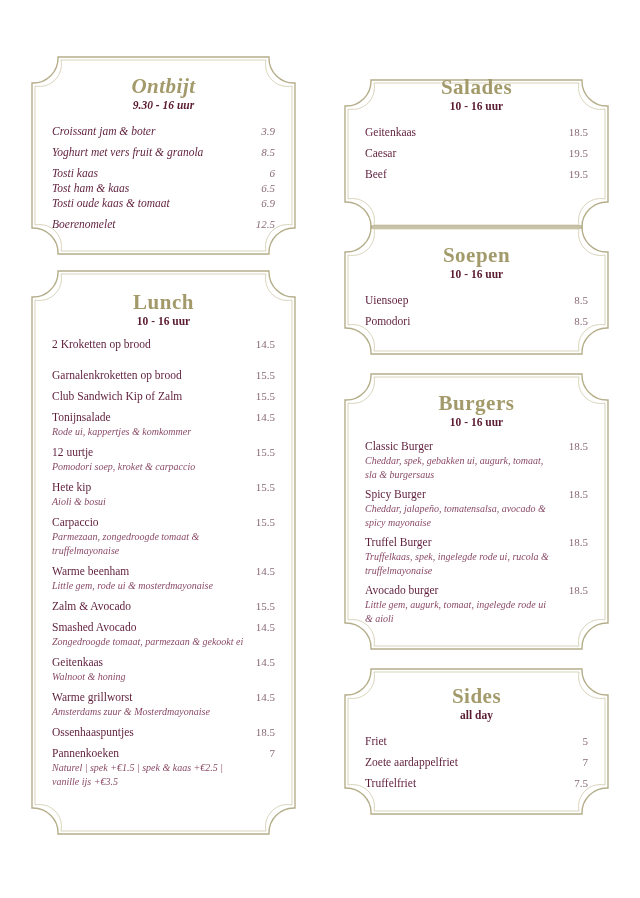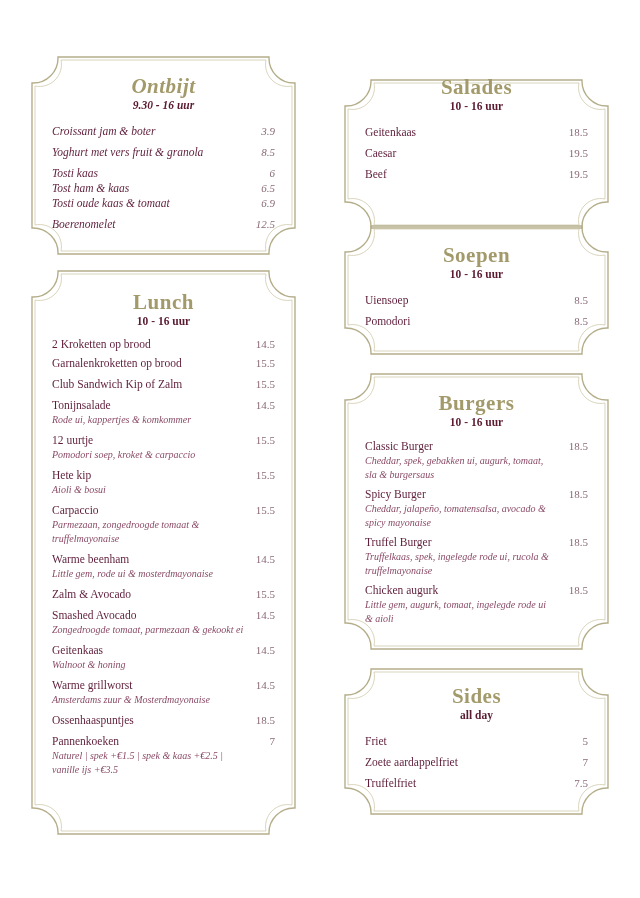--- a/index.html
+++ b/index.html
@@ -57,21 +57,21 @@
 <div class="card" style="left:31px;top:270px;width:265px;height:565px;">
     <svg class="frame" viewBox="0 0 265 565">
       <path d="M 27 1 L 238 1 A 25 25 0 0 0 264 27 L 264 538 A 25 25 0 0 0 238 564 L 27 564 A 25 25 0 0 0 1 538 L 1 27 A 25 25 0 0 0 27 1 Z" fill="none" stroke="#b5ae8a" stroke-width="1.4"></path>
       <path d="M 30 4 L 235 4 A 22 22 0 0 0 261 30 L 261 535 A 22 22 0 0 0 235 561 L 30 561 A 22 22 0 0 0 4 535 L 4 30 A 22 22 0 0 0 30 4 Z" fill="none" stroke="#cfc9ab" stroke-width="0.8"></path>
     </svg>
   <div class="content" style="top:20px;">
     <div class="title">Lunch</div>
     <div class="hours">10 - 16 uur</div>
     <div style="height:4px"></div>
     <div style="height:5px"></div>
-    <div class="row" style="margin-bottom:4px">
+    <div class="row" style="margin-bottom:16px">
         <span class="name">2 Kroketten op brood</span>
         <span class="price">14.5</span>
       </div>
     <div class="row" style="margin-bottom:6px">
         <span class="name">Garnalenkroketten op brood</span>
         <span class="price">15.5</span>
       </div>
     <div class="row" style="margin-bottom:6px">
         <span class="name">Club Sandwich Kip of Zalm</span>
         <span class="price">15.5</span>
@@ -221,21 +221,21 @@
       </div>
     <div style="margin-bottom:5px">
         <div class="row">
           <span class="name">Truffel Burger</span>
           <span class="price">18.5</span>
         </div>
         <div class="desc" style="max-width:190px">Truffelkaas, spek, ingelegde rode ui, rucola &amp; truffelmayonaise</div>
       </div>
     <div>
         <div class="row">
-          <span class="name">Chicken augurk</span>
+          <span class="name">Avocado burger</span>
           <span class="price">18.5</span>
         </div>
         <div class="desc" style="max-width:190px">Little gem, augurk, tomaat, ingelegde rode ui &amp; aioli</div>
       </div>
   </div>
 </div>
 
 <div class="card" style="left:344px;top:668px;width:265px;height:147px;">
     <svg class="frame" viewBox="0 0 265 147">
       <path d="M 27 1 L 238 1 A 25 25 0 0 0 264 27 L 264 120 A 25 25 0 0 0 238 146 L 27 146 A 25 25 0 0 0 1 120 L 1 27 A 25 25 0 0 0 27 1 Z" fill="none" stroke="#b5ae8a" stroke-width="1.4"></path>

